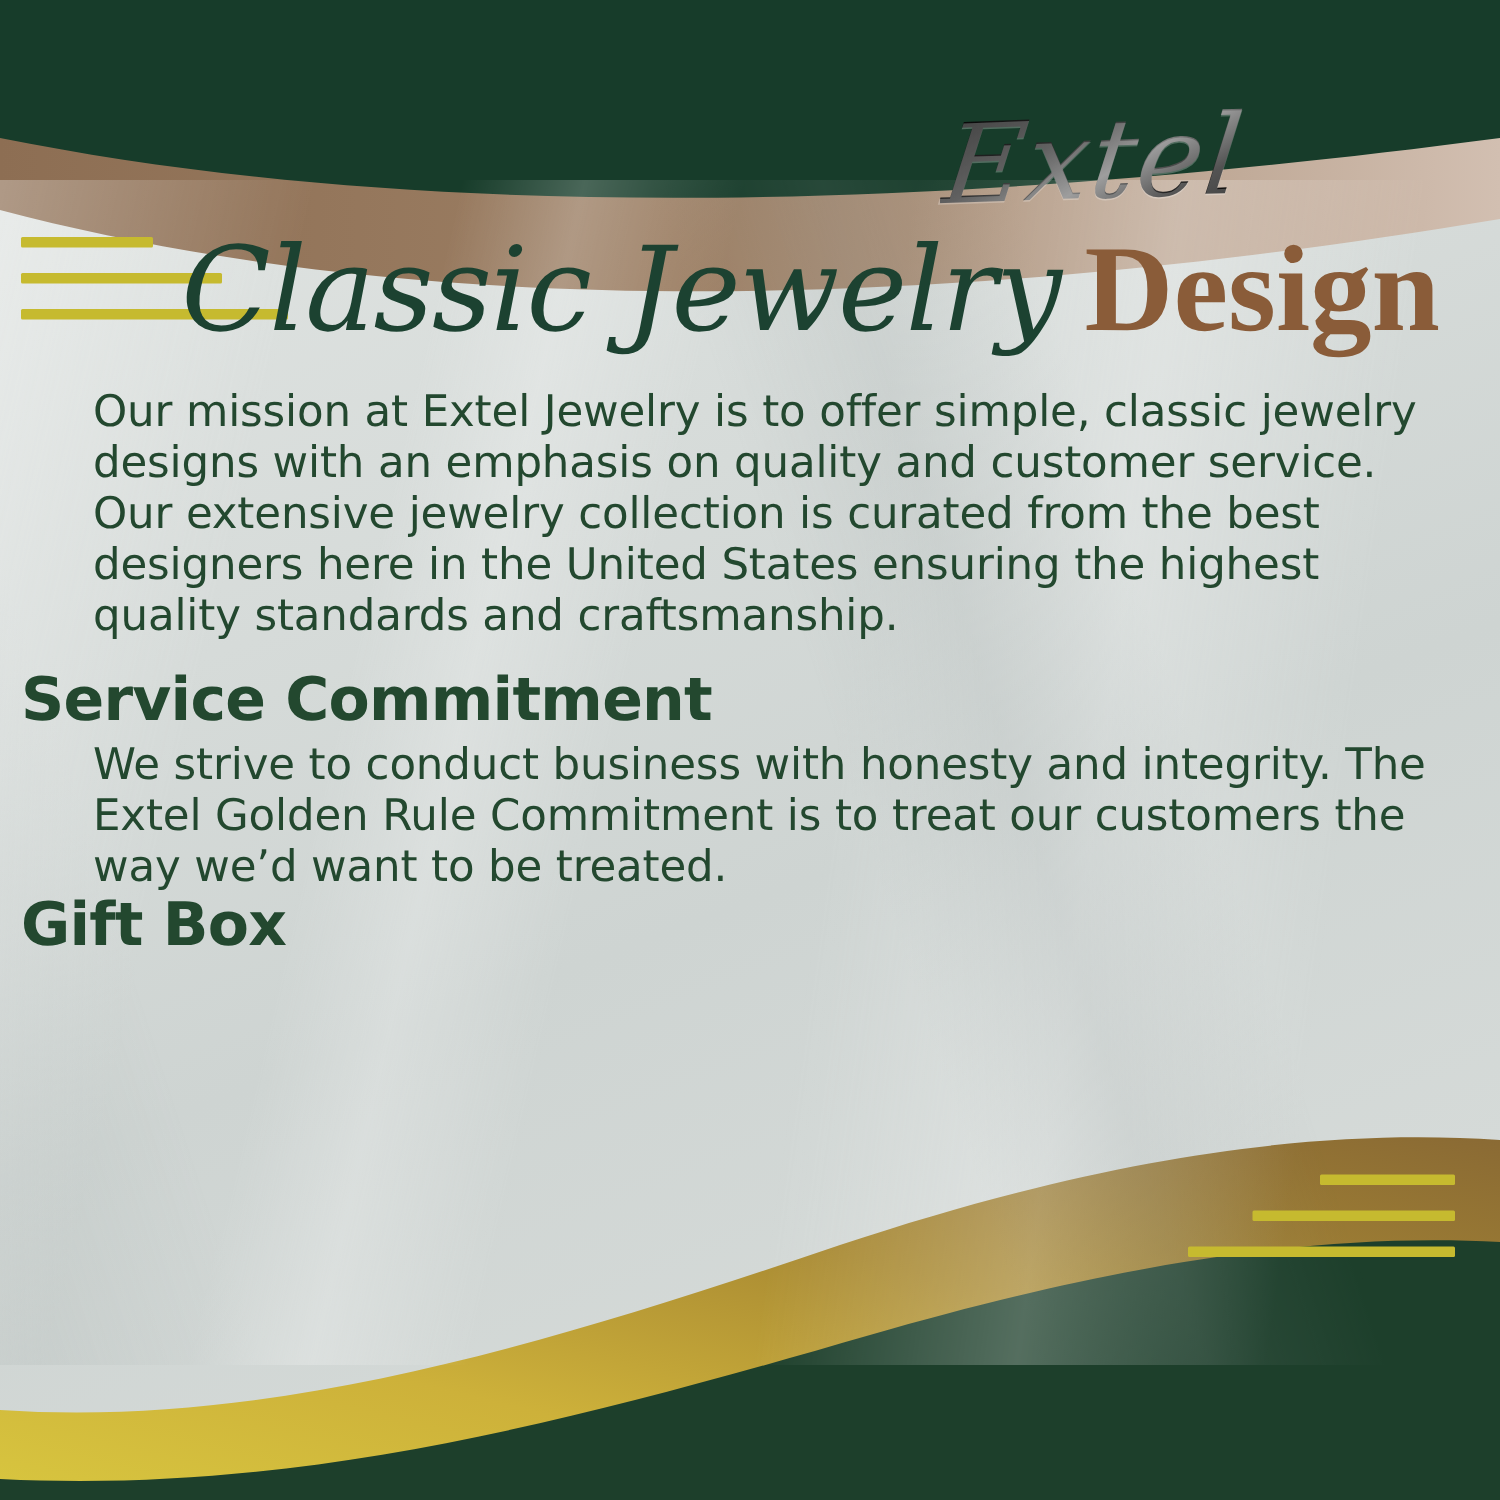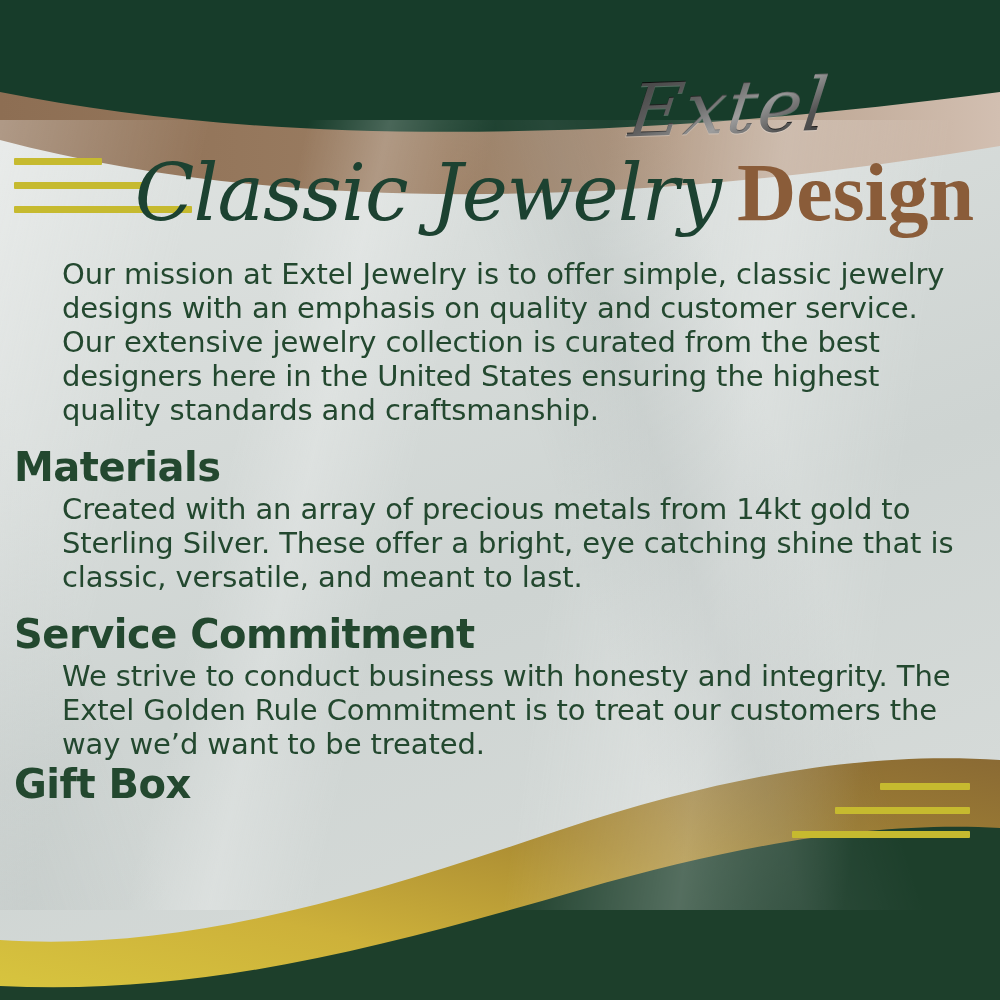--- a/index.html
+++ b/index.html
@@ -79,21 +79,21 @@
     -webkit-background-clip: text;
     background-clip: text;
     -webkit-text-fill-color: transparent;
     text-shadow: 0 1px 0 rgba(255,255,255,.25);
   }
 
   
   .headline {
     position: absolute;
     left: 0;
-    right: 26px;
+    right: 40px;
     top: 152px;
     text-align: right;
     white-space: nowrap;
     line-height: 1;
   }
   .headline .part-a {
     font-family: "DejaVu Serif", serif;
     font-style: italic;
     font-weight: 400;
     font-size: 78px;
@@ -195,24 +195,20 @@
     <div class="headline">
       <span class="part-a">Classic Jewelry</span><span class="part-b">Design</span>
     </div>
 
     <div class="sections">
 
       <div class="section sec-mission">
         <p class="section-body">Our mission at Extel Jewelry is to offer simple, classic jewelry designs with an emphasis on quality and customer service. Our extensive jewelry collection is curated from the best designers here in the United States ensuring the highest quality standards and craftsmanship.</p>
       </div>
 
-      <div class="section sec-materials">
-        <h2 class="section-title">Materials</h2>
-        <p class="section-body">Created with an array of precious metals from 14kt gold to Sterling Silver. These offer a bright, eye catching shine that is classic, versatile, and meant to last.</p>
-      </div>
 
       <div class="section sec-service">
         <h2 class="section-title">Service Commitment</h2>
         <p class="section-body">We strive to conduct business with honesty and integrity. The Extel Golden Rule Commitment is to treat our customers the way we’d want to be treated.</p>
       </div>
 
       <div class="section sec-giftbox">
         <h2 class="section-title">Gift Box</h2>
       </div>
 

